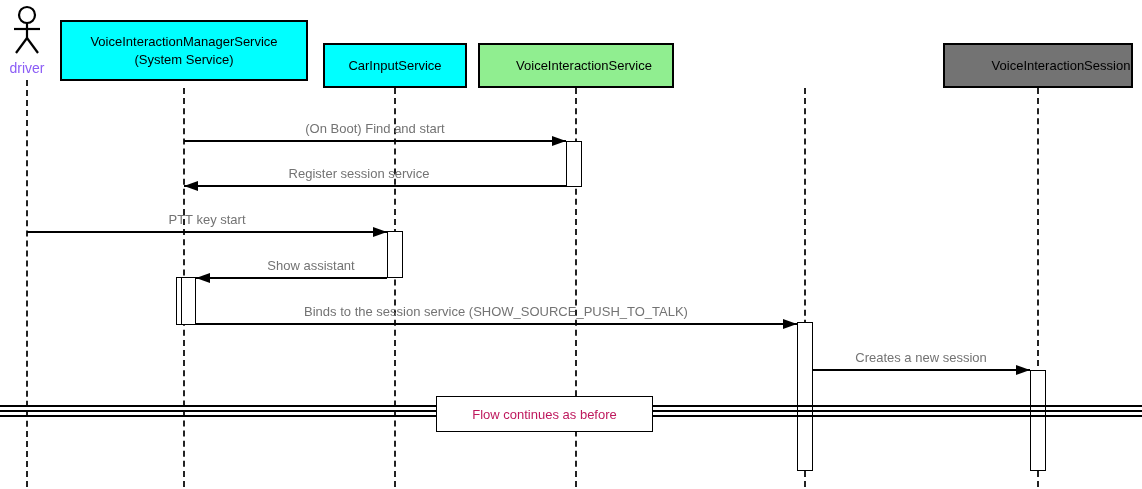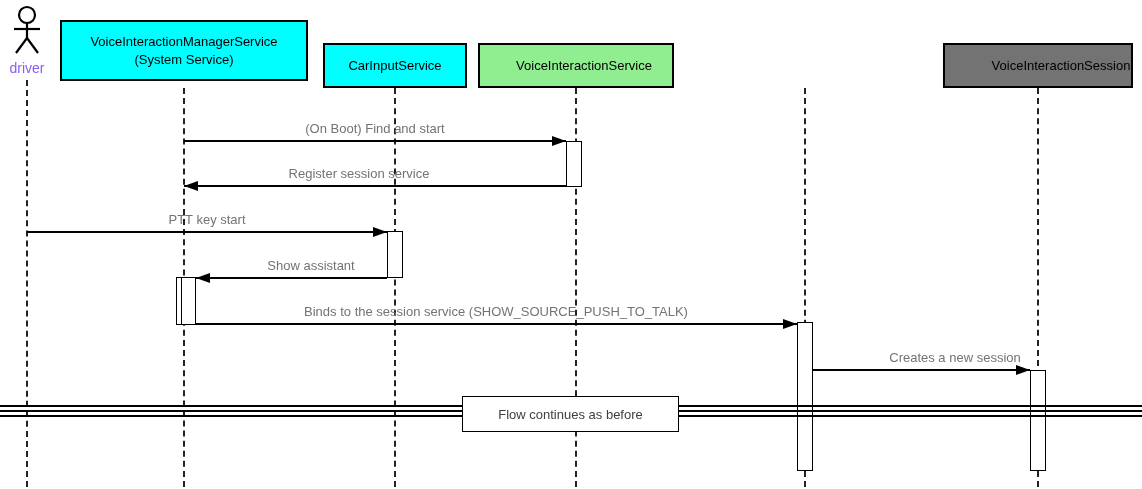--- a/index.html
+++ b/index.html
@@ -116,44 +116,44 @@
   #m3-line  { left: 196px; top: 277px; width: 191px; }
   #m3-arrow { left: 196px; top: 273px; }
   #m3-label { left: 291px; top: 258px; margin-left: 20px; }
   
   #m4-line  { left: 196px; top: 323px; width: 601px; }
   #m4-arrow { left: 783px; top: 319px; }
   #m4-label { left: 496px; top: 304px; }
   
   #m5-line  { left: 813px; top: 369px; width: 217px; }
   #m5-arrow { left: 1016px; top: 365px; }
-  #m5-label { left: 921px; top: 350px; margin-left: 34px; }
+  #m5-label { left: 921px; top: 350px; }
 
   
   .divider-line {
     position: absolute;
     left: 0; width: 1142px;
     height: 0;
     border-top: 2px solid #000000;
     z-index: 3;
   }
   #dl0 { top: 405px; }
   #dl1 { top: 410px; }
   #dl2 { top: 415px; }
   .divider-box {
     position: absolute;
-    left: 462px; top: 396px;
+    left: 436px; top: 396px;
     width: 217px; height: 36px;
     background: #ffffff;
     border: 1.5px solid #000000;
     display: flex;
     align-items: center;
     justify-content: center;
     font-size: 13px;
-    color: #404040;
+    color: #be185d;
     z-index: 5;
     white-space: nowrap;
   }
 </style>
 </head>
 <body>
 
 <div class="canvas">
 
   <div class="lifeline" id="ll-driver"></div>

